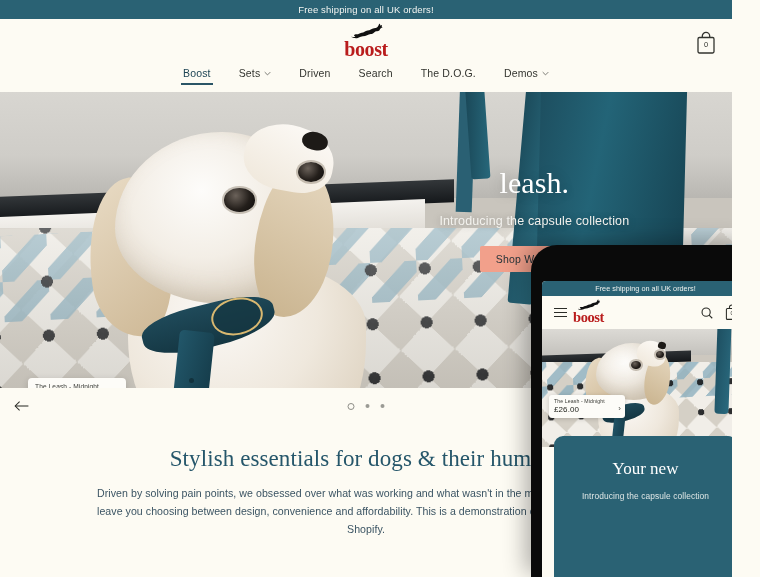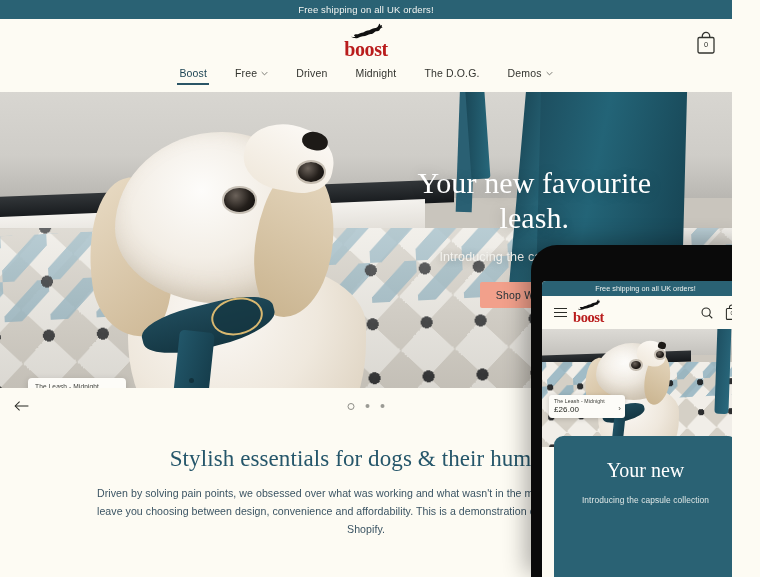--- a/index.html
+++ b/index.html
@@ -298,21 +298,21 @@
   .p-card .prod-name { font-size:5.2px; }
   .p-card .prod-price { font-size:8px; }
   .p-card .prod-arrow { font-size:8px; right:4px; top:9px; }
 
   .p-panel {
     position:absolute; left:12px; right:12px; top:155px; bottom:0;
     background:#2a6274; border-radius:9px 9px 0 0;
     padding:22px 12px 0 12px; text-align:center;
   }
   .p-panel-title {
-    font-family:"Liberation Serif", serif; color:#fff; font-size:20px;
+    font-family:"Liberation Serif", serif; color:#fff; font-size:17px;
     line-height:1.28; font-weight:400;
   }
   .p-panel-sub { margin-top:11px; color:#dfe7e6; font-size:8.4px; letter-spacing:.1px; }
 </style>
 </head>
 <body>
 
 <div class="page">
 
   <div class="announce">
@@ -336,30 +336,30 @@
       </svg>
       <div class="cart-count">0</div>
     </div>
   </div>
 
   <div class="nav">
     <div class="nav-item active">
       <span>Boost</span>
     </div>
     <div class="nav-item">
-      <span>Free</span>
+      <span>Sets</span>
       <svg class="caret" viewBox="0 0 10 6">
           <path d="M1 1l4 4 4-4" stroke="#33342f" stroke-width="1.2" fill="none"></path>
         </svg>
     </div>
     <div class="nav-item">
       <span>Driven</span>
     </div>
     <div class="nav-item">
-      <span>Midnight</span>
+      <span>Search</span>
     </div>
     <div class="nav-item">
       <span>The D.O.G.</span>
     </div>
     <div class="nav-item">
       <span>Demos</span>
       <svg class="caret" viewBox="0 0 10 6">
           <path d="M1 1l4 4 4-4" stroke="#33342f" stroke-width="1.2" fill="none"></path>
         </svg>
     </div>
@@ -393,21 +393,20 @@
         <div class="collar"></div>
         <div class="buckle"></div>
         <div class="leash-strap"></div>
         <div class="rivet" style="left:45%;top:80%"></div>
         <div class="rivet" style="left:47%;top:92%"></div>
       </div>
     </div>
 
     <div class="hero-text">
       <div class="hero-title">
-        <div>Your new favourite</div>
         <div>leash.</div>
       </div>
       <div class="hero-sub">Introducing the capsule collection</div>
       <button class="hero-cta">Shop Walk Sets</button>
     </div>
 
     <div class="prod-card">
       <div class="prod-name">The Leash - Midnight</div>
       <div class="prod-price">£26.00</div>
       <div class="prod-arrow">›</div>

